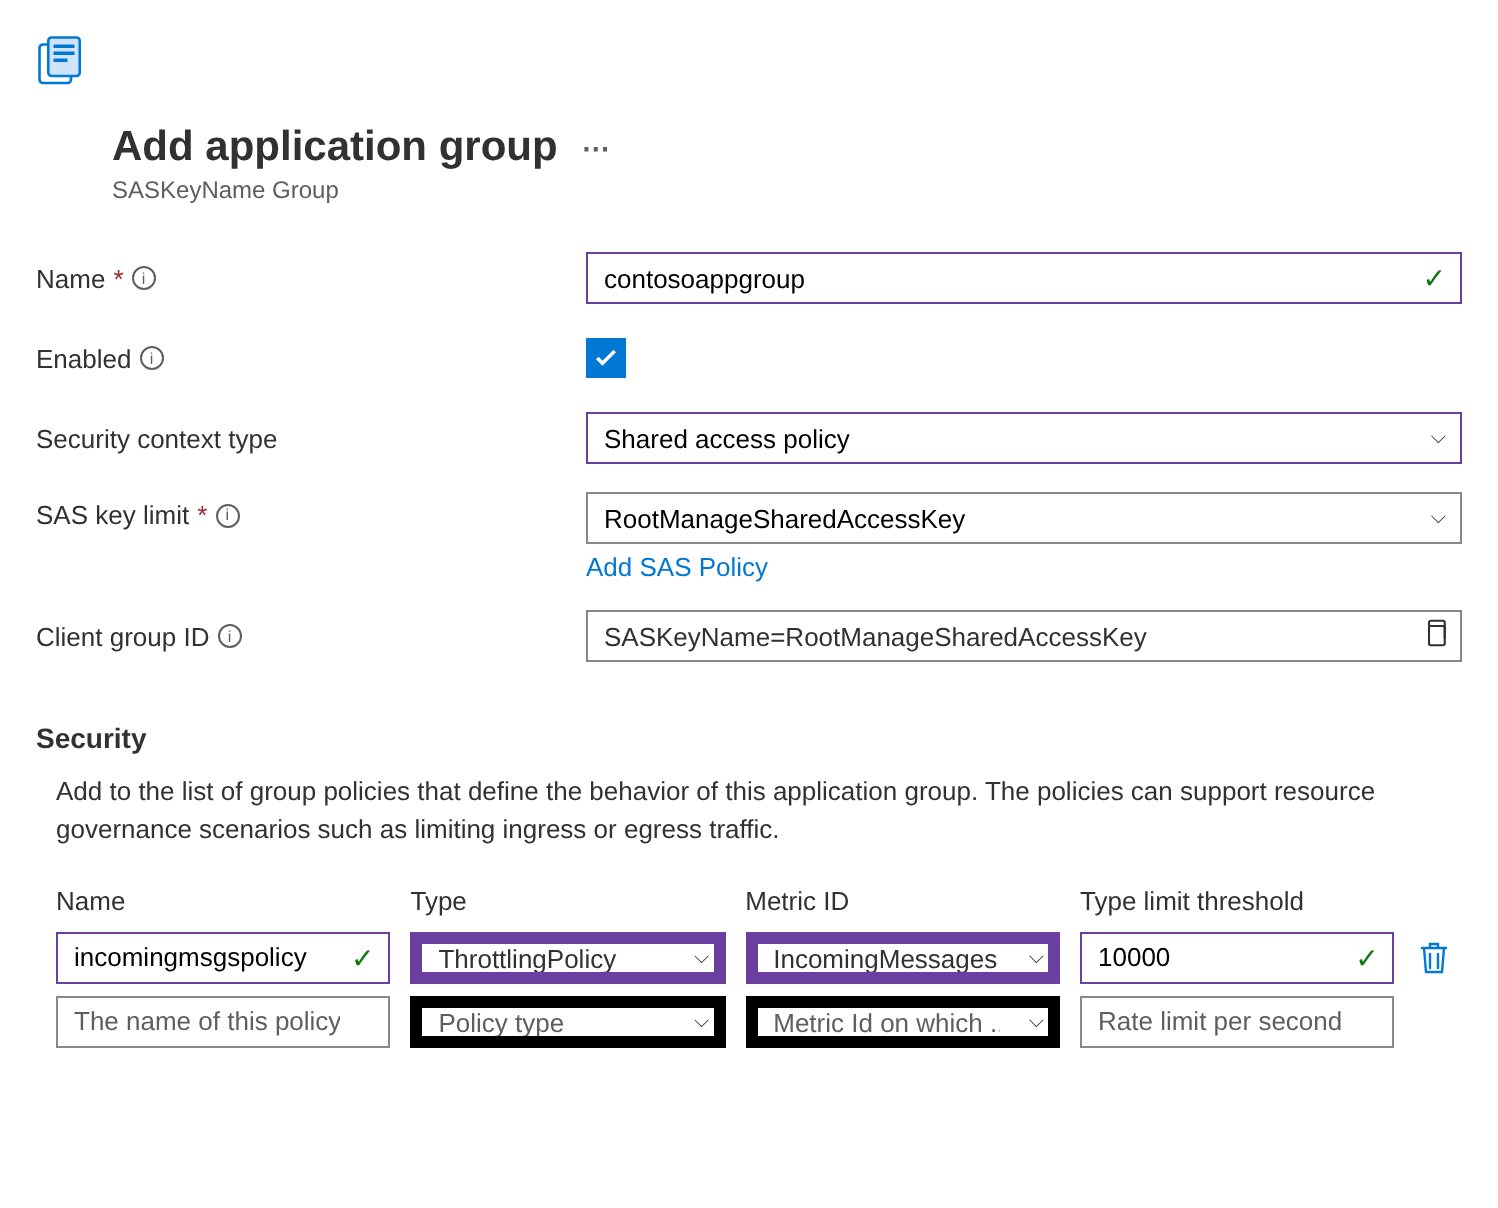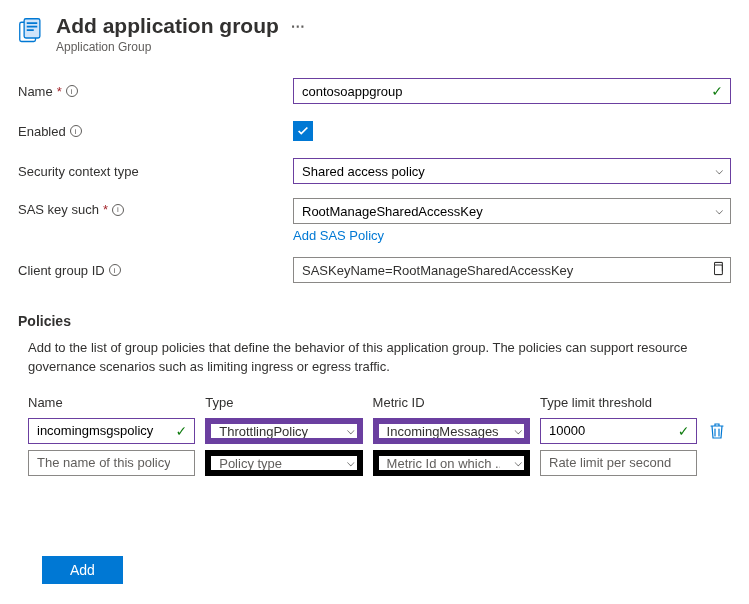--- a/index.html
+++ b/index.html
@@ -1,21 +1,21 @@
 <!DOCTYPE html>
 <html><head>
   <meta charset="utf-8">
   <style>
     * { box-sizing: border-box; margin: 0; padding: 0; font-family: "Segoe UI", -apple-system, sans-serif; }
     body { background: #fff; color: #323130; font-size: 13px; padding: 14px 18px; width: 749px; }
     
     .header { display: flex; align-items: flex-start; gap: 10px; margin-bottom: 24px; }
     .header-icon { width: 28px; height: 28px; flex-shrink: 0; margin-top: 3px; }
     .header-text { flex: 1; }
-    .header-title { font-size: 21px; font-weight: 600; color: #323130; display: flex; align-items: center; gap: 12px; }
+    .header-title { font-size: 21px; font-weight: 600; color: #323130; display: flex; align-items: center; gap: 12px; margin-top: 48px; }
     .header-sub { font-size: 12px; color: #605e5c; margin-top: 2px; }
     .header-dots { color: #605e5c; font-size: 14px; cursor: pointer; }
     
     .form-row { display: flex; align-items: center; margin-bottom: 14px; min-height: 26px; }
     .form-label { width: 275px; display: flex; align-items: center; gap: 4px; font-size: 13px; color: #323130; }
     .required { color: #a4262c; }
     .info-icon { width: 12px; height: 12px; border: 1px solid #605e5c; border-radius: 50%; display: inline-flex; align-items: center; justify-content: center; font-size: 8px; color: #605e5c; cursor: help; }
     .form-control { flex: 1; max-width: 440px; position: relative; }
     
     .text-input { width: 100%; height: 26px; border: 1px solid #8a8886; padding: 0 28px 0 8px; font-size: 13px; outline: none; background: #fff; }
@@ -69,21 +69,21 @@
         <rect x="10" y="6" width="12" height="2" fill="#0078d4"></rect>
         <rect x="10" y="10" width="12" height="2" fill="#0078d4"></rect>
         <rect x="10" y="14" width="8" height="2" fill="#0078d4"></rect>
       </svg>
   </div>
   <div class="header-text">
     <div class="header-title">
       <span>Add application group</span>
       <span class="header-dots">⋯</span>
     </div>
-    <div class="header-sub">Application Group</div>
+    <div class="header-sub">SASKeyName Group</div>
   </div>
 </div>
 
 <div class="form-row">
   <div class="form-label">
     <span>Name</span>
       <span class="required">*</span>
     <span class="info-icon">i</span>
   </div>
   <div class="form-control">
@@ -113,21 +113,21 @@
   <div class="form-control">
     <select class="select-input highlighted">
       <option>Shared access policy</option>
     </select>
     <span class="caret">⌵</span>
   </div>
 </div>
 
 <div class="form-row" style="align-items:flex-start;">
   <div class="form-label" style="padding-top:4px;">
-    <span>SAS key such</span>
+    <span>SAS key limit</span>
       <span class="required">*</span>
     <span class="info-icon">i</span>
   </div>
   <div class="form-control">
     <div style="position:relative;">
       <select class="select-input">
         <option>RootManageSharedAccessKey</option>
       </select>
       <span class="caret">⌵</span>
     </div>
@@ -146,21 +146,21 @@
     </div>
     <span class="copy-icon">
       <svg width="14" height="14" viewBox="0 0 16 16">
           <rect x="4" y="4" width="9" height="11" rx="1" fill="none" stroke="#323130" stroke-width="1.2"></rect>
           <path d="M4 4 V2 a1 1 0 0 1 1-1 h7 a1 1 0 0 1 1 1 v9" fill="none" stroke="#323130" stroke-width="1.2"></path>
         </svg>
     </span>
   </div>
 </div>
 
-<div class="section-title">Policies</div>
+<div class="section-title">Security</div>
 <div class="section-desc">Add to the list of group policies that define the behavior of this application group. The policies can support resource governance scenarios such as limiting ingress or egress traffic.</div>
 
 <div class="policies-table">
   <div class="ptable-header">
     <div class="col-name">Name</div>
     <div class="col-type">Type</div>
     <div class="col-metric">Metric ID</div>
     <div class="col-rate">Type limit threshold</div>
     <div class="col-del"></div>
   </div>

